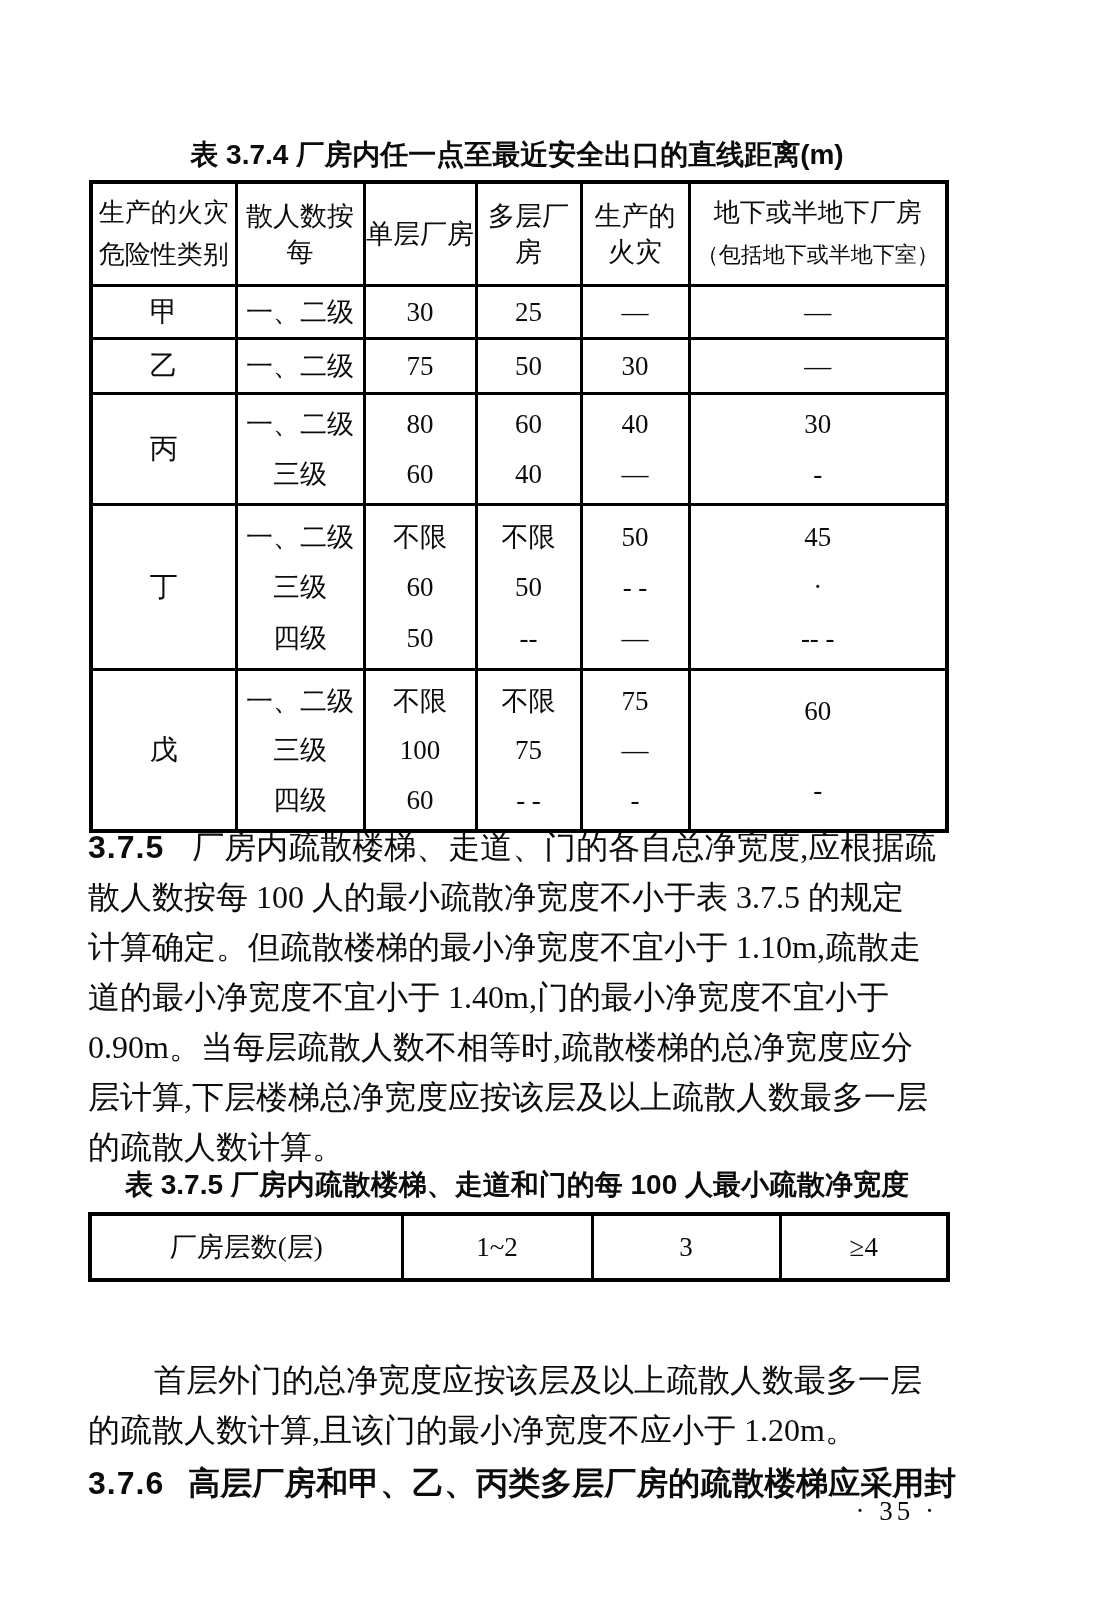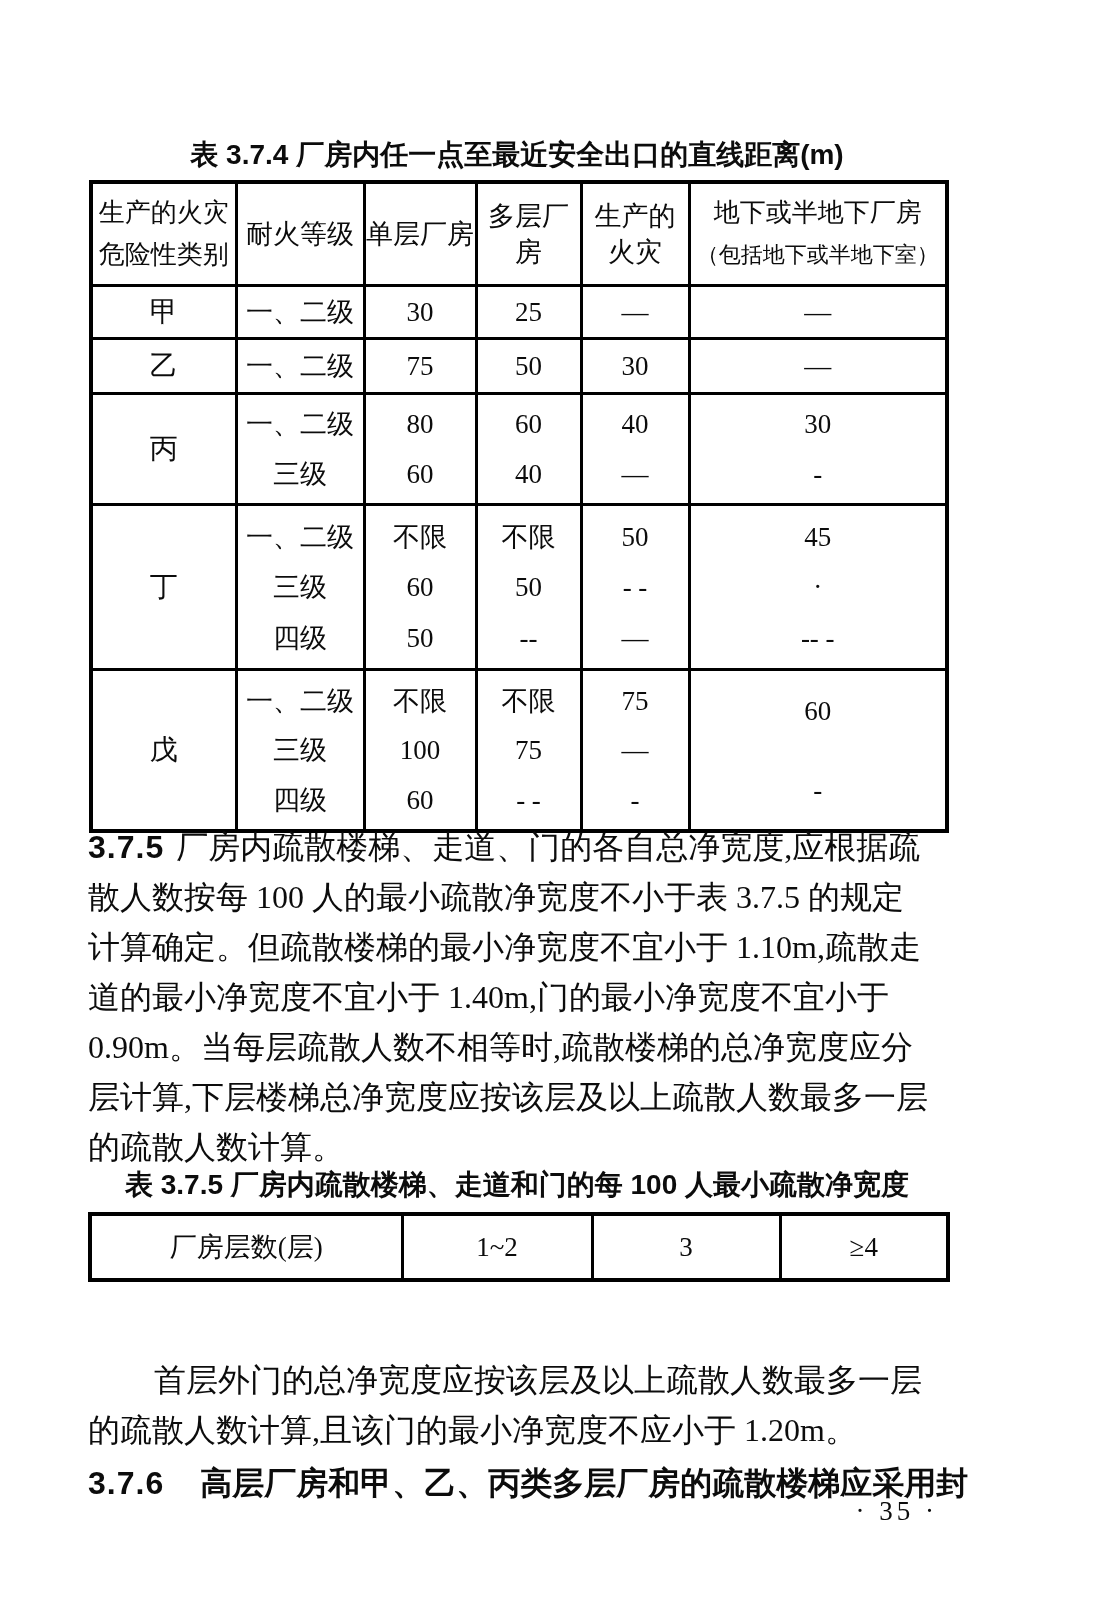--- a/index.html
+++ b/index.html
@@ -44,29 +44,29 @@
   .stack { display:flex; flex-direction:column; justify-content:space-evenly; height:100%; }
   .stack > div { line-height:40px; white-space:nowrap; }
   .cat { font-size:28px; }
   
   .para { position:absolute; left:88px; width:880px; }
   #p375 { top:822px; }
   #p-after { top:1355px; }
   .pline { height:50px; line-height:50px; font-size:32px; white-space:nowrap; }
   .clause-num {
     font-family:"Liberation Sans","DejaVu Sans",sans-serif;
-    font-weight:700; margin-right:12px; letter-spacing:1px;
+    font-weight:700; margin-right:28px; letter-spacing:1px;
   }
   .indent { padding-left:66px; }
   #c376 {
     position:absolute; left:88px; top:1458px; width:900px;
     font-family:"Liberation Sans","DejaVu Sans",sans-serif;
     font-weight:700; font-size:32px; line-height:50px; white-space:nowrap;
   }
-  #c376 .clause-num { margin-right:36px; }
+  #c376 .clause-num { margin-right:24px; }
   #pageno {
     position:absolute; top:1496px; left:88px; width:850px;
     text-align:right; font-size:27px; letter-spacing:4px;
   }
 </style>
 </head>
 <body>
 
 <div class="page">
 
@@ -82,21 +82,21 @@
         <col style="width:258px">
     </colgroup>
     <tbody>
       <tr class="h100">
         <td>
           <div class="hstack">
             <div>生产的火灾</div>
             <div>危险性类别</div>
           </div>
         </td>
-        <td>耐火等级</td>
+        <td>散人数按每</td>
         <td>单层厂房</td>
         <td>多层厂房</td>
         <td>生产的火灾</td>
         <td>
           <div class="hstack">
             <div>地下或半地下厂房</div>
             <div class="small">（包括地下或半地下室）</div>
           </div>
         </td>
       </tr>

